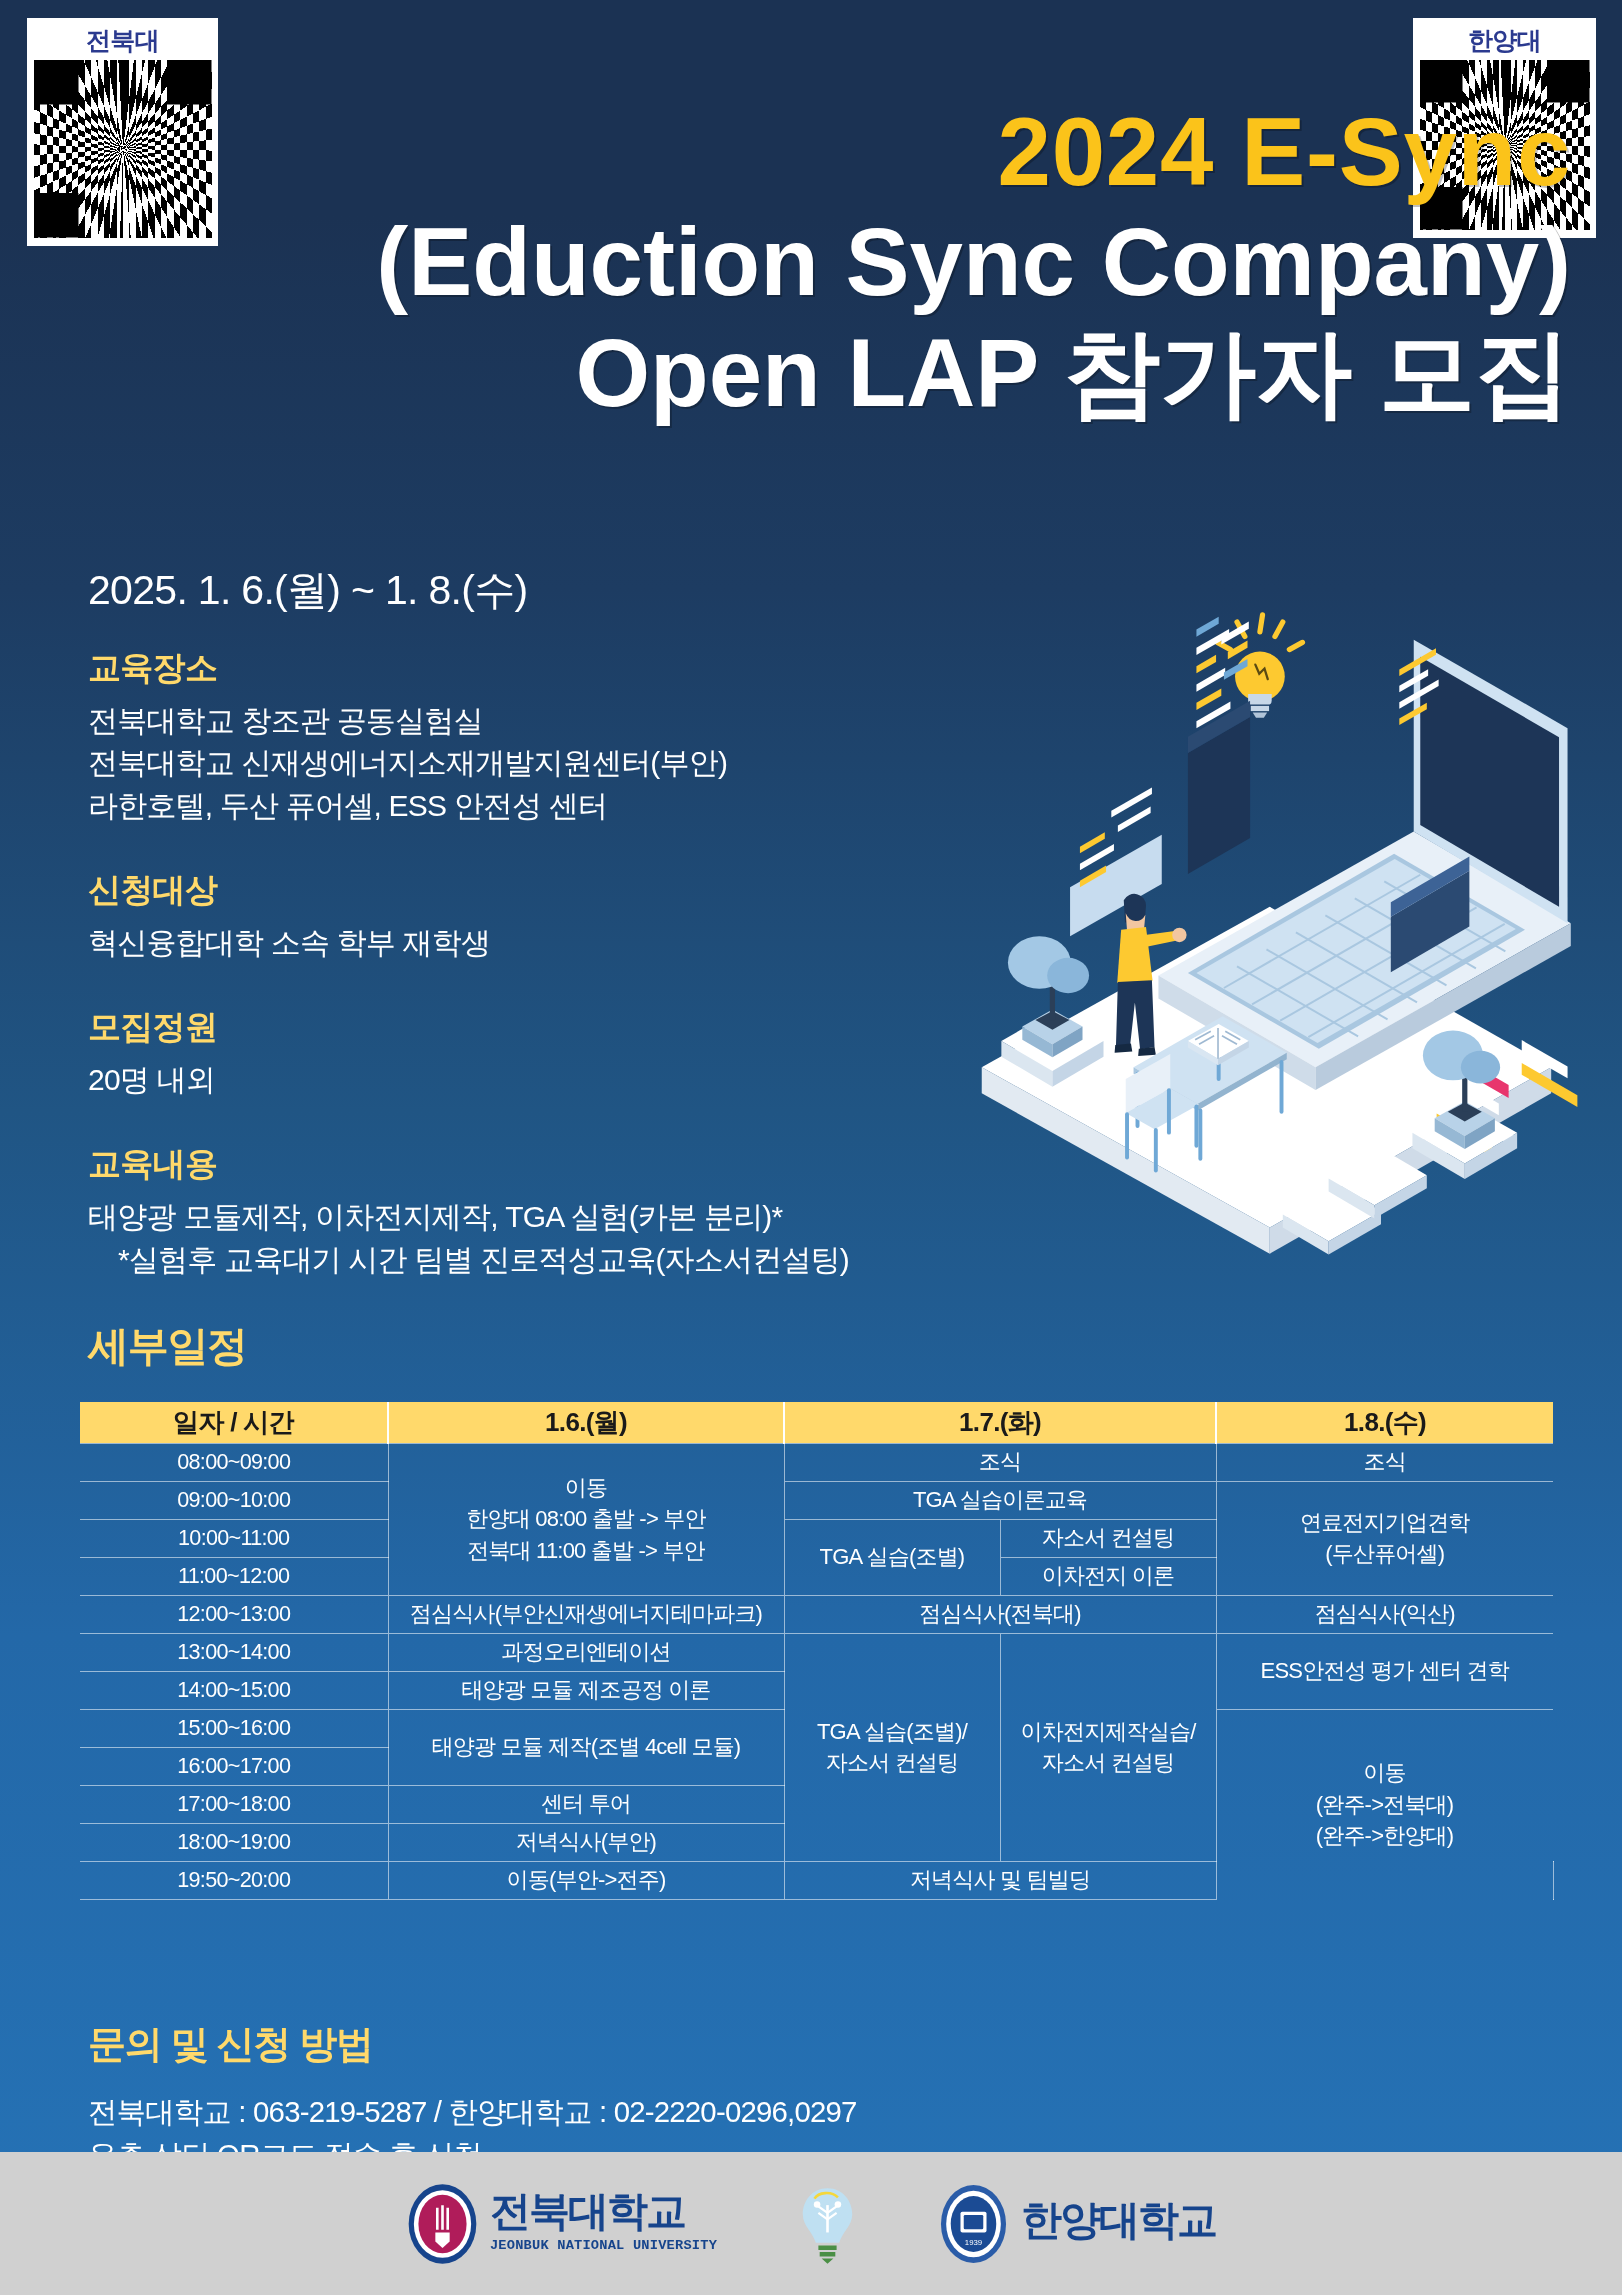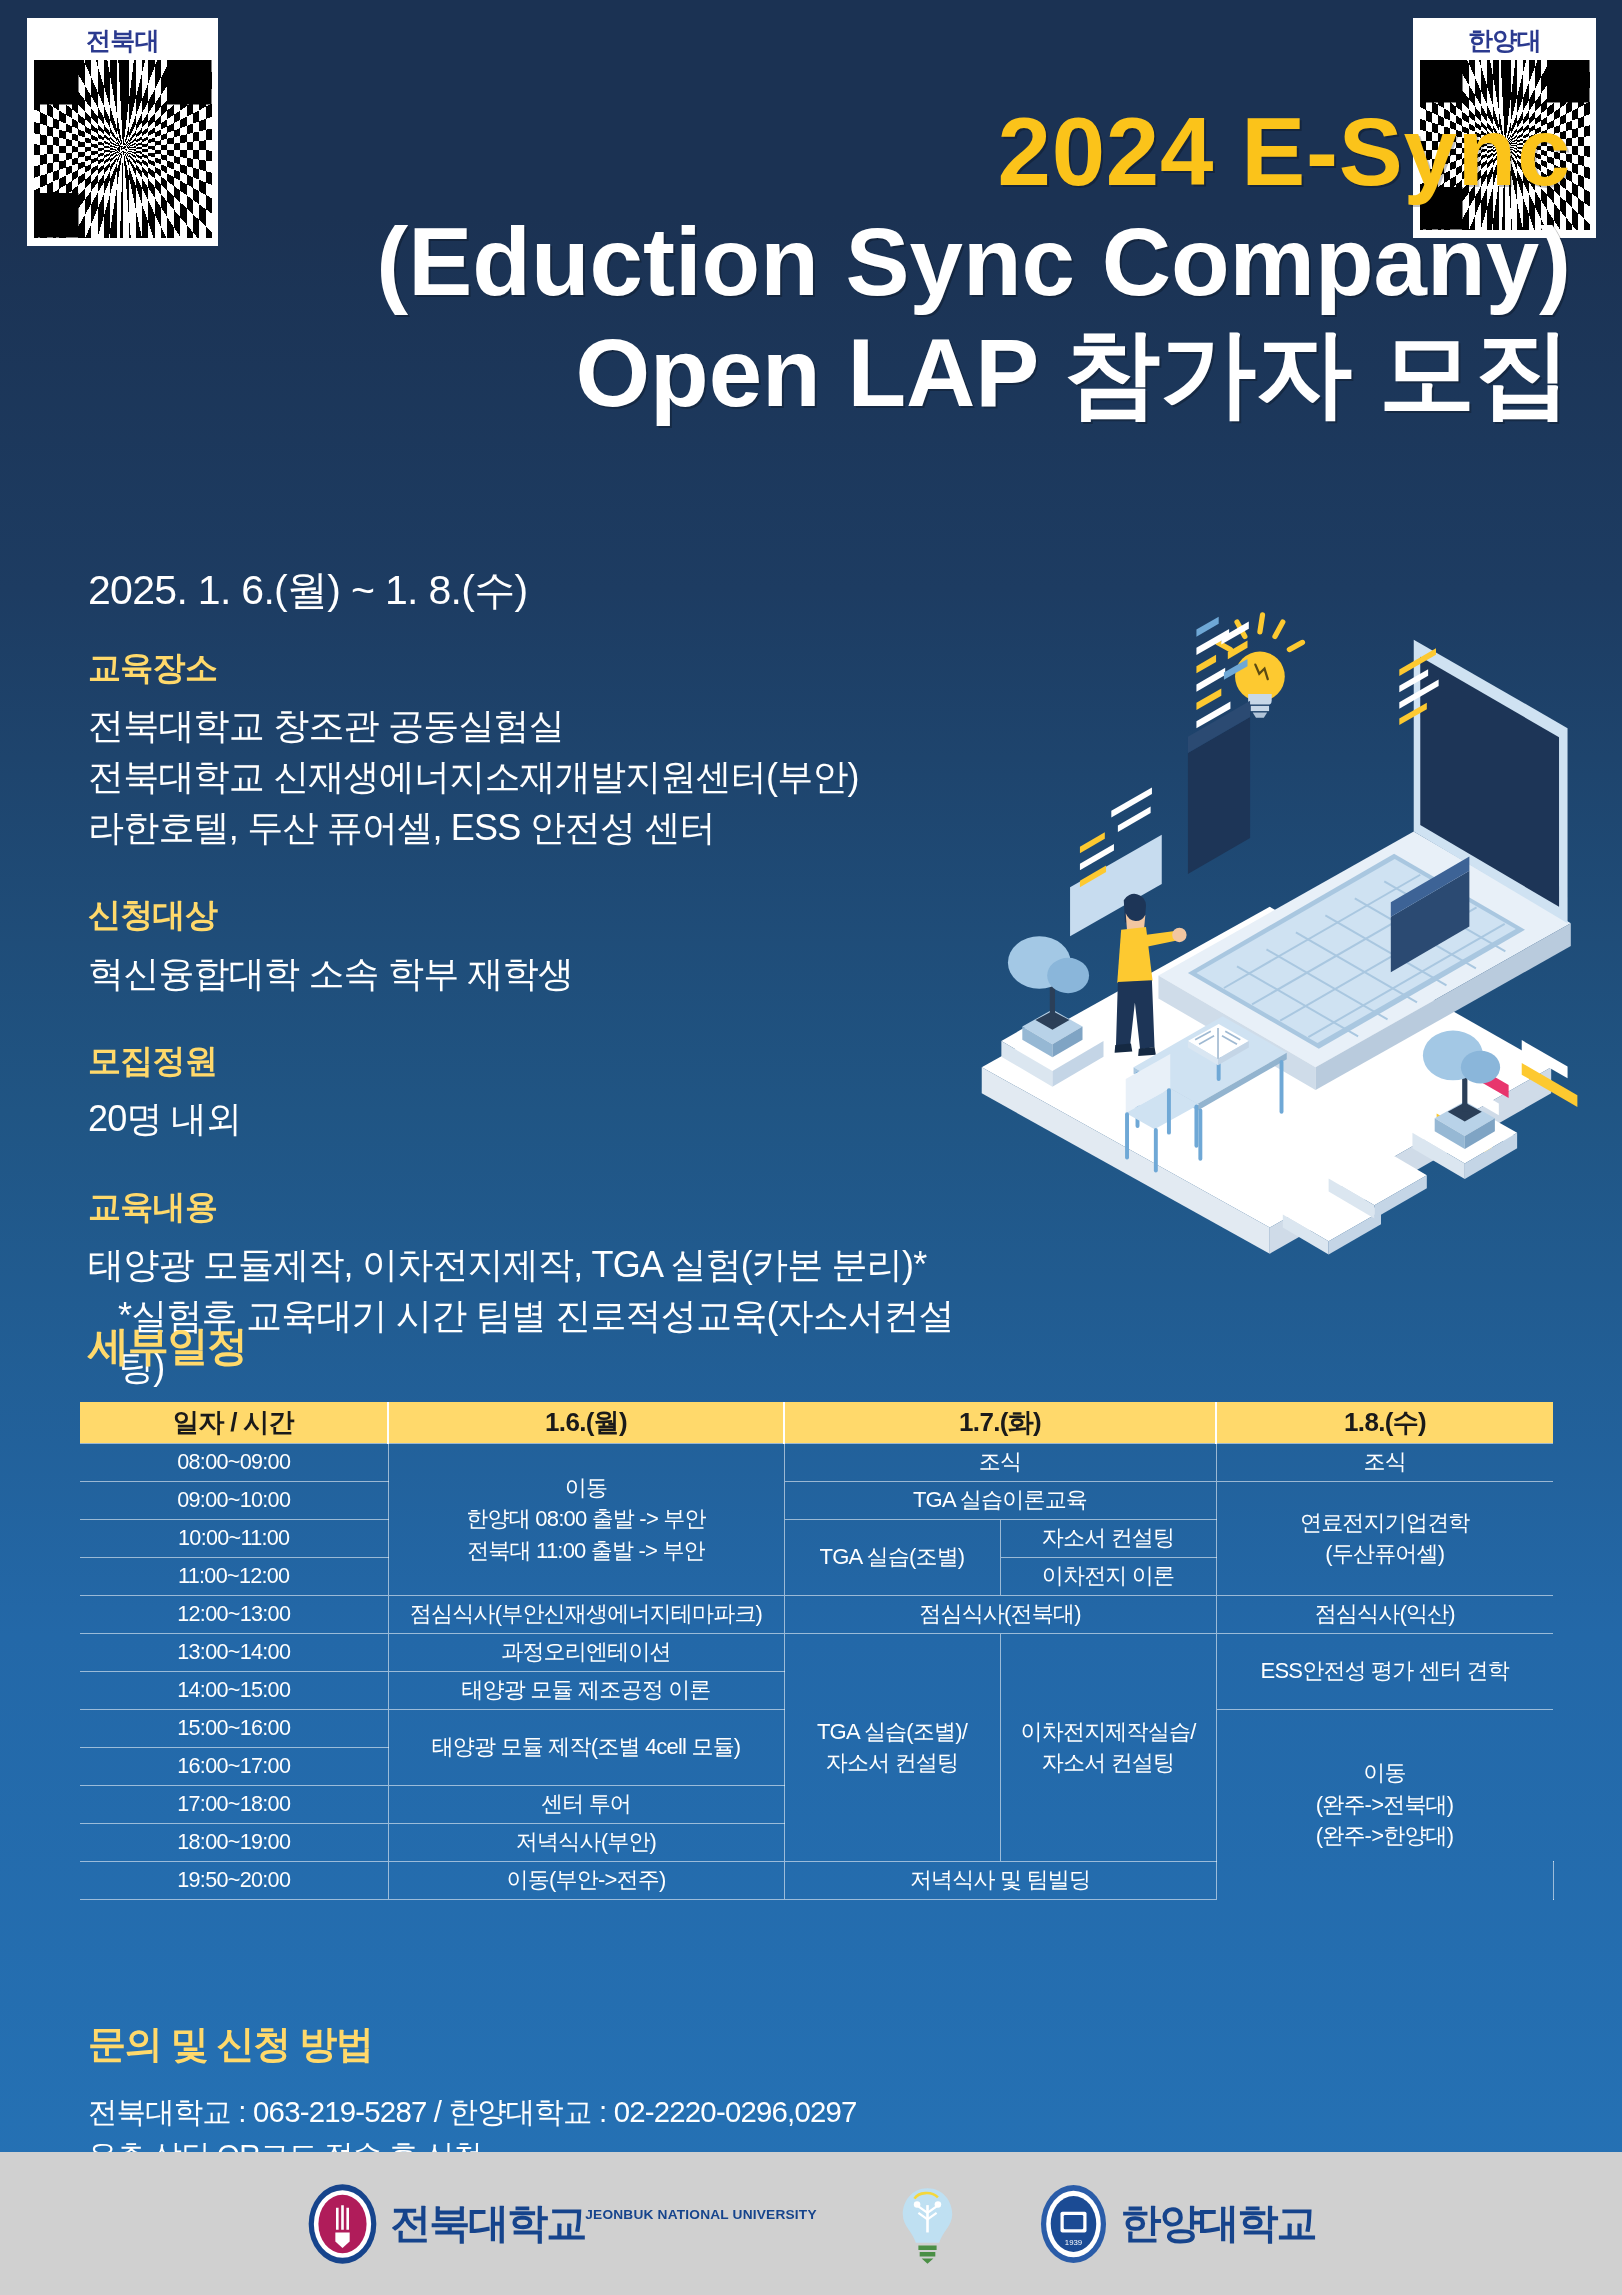--- a/index.html
+++ b/index.html
@@ -118,21 +118,21 @@
   }
   .sec { margin-bottom: 14.4px; }
   .sec-head {
     color: #ffd96b;
     font-size: 33px;
     font-weight: 800;
     letter-spacing: -0.7px;
     margin-bottom: 9.2px;
   }
   .sec-body {
-    font-size: 36px;
+    font-size: 30px;
     font-weight: 400;
     line-height: 1.42;
     letter-spacing: -0.8px;
     color: #ffffff;
   }
   .sec-body .indent { display: block; padding-left: 30px; }
   .gap-lg { height: 26px; }
 
   
   .illus {
@@ -231,21 +231,21 @@
     width: 1623px;
     height: 143px;
     background: #d0d0d0;
     display: flex;
     align-items: center;
     justify-content: center;
     gap: 75px;
   }
   .logo { display: flex; align-items: center; gap: 11.8px; }
   .logo-seal { width: 71px; height: 82px; flex: 0 0 auto; }
-  .logo-text { display: flex; flex-direction: row; justify-content: space-between; }
+  .logo-text { display: flex; flex-direction: column; justify-content: space-between; font-family: Liberation Mono, monospace; }
   .logo-ko {
     font-size: 41px; font-weight: 800; letter-spacing: -2px;
     color: #16448c; line-height: 1.0;
   }
   .logo-en {
     font-size: 13.7px; font-weight: 700; letter-spacing: 0.2px;
     color: #16448c; margin-top: 3.9px;
   }
   .logo-ko.energy { color: #2f8fd0; }
   .logo-en.energy { color: #1f7a3c; font-size: 9.8px; letter-spacing: 0px; }

